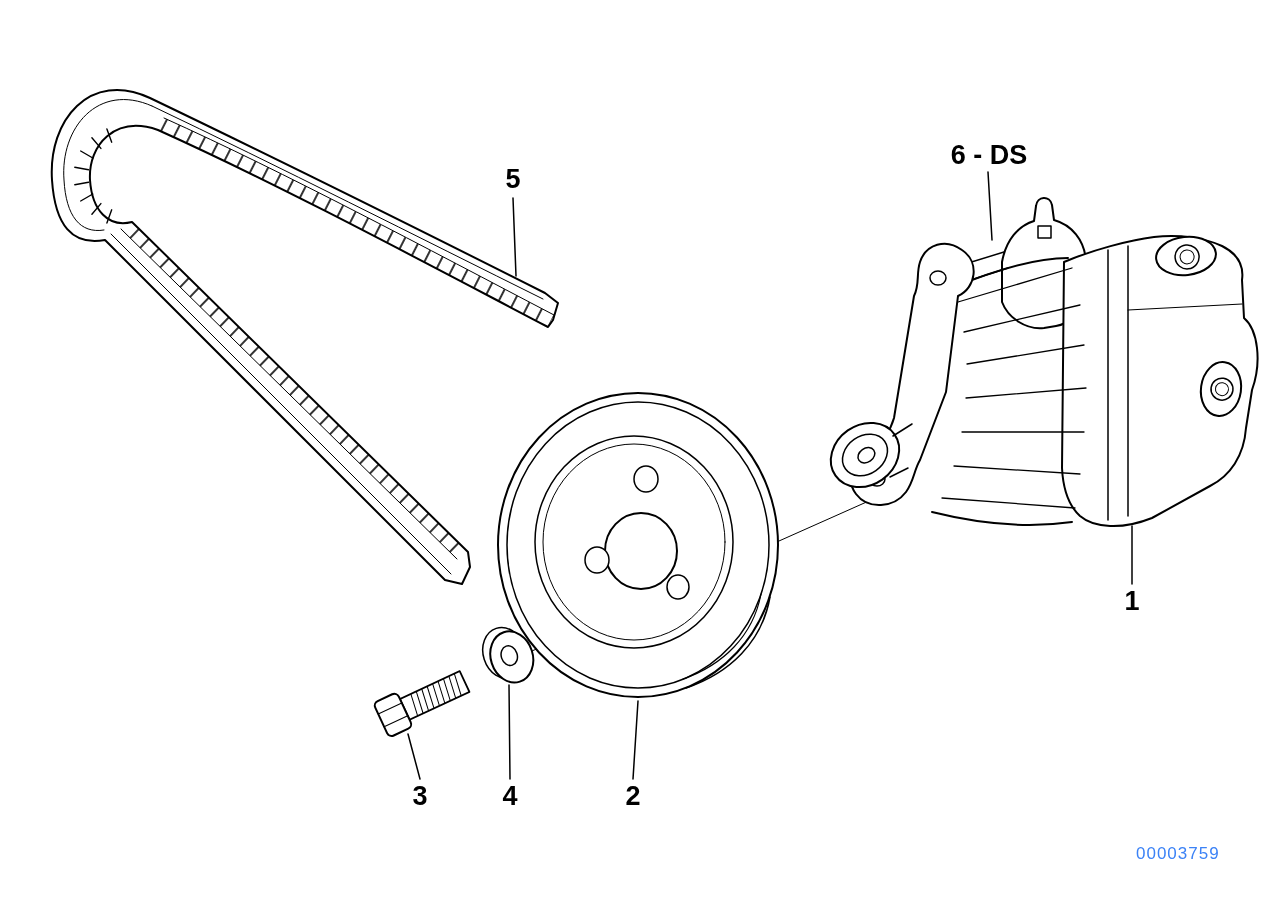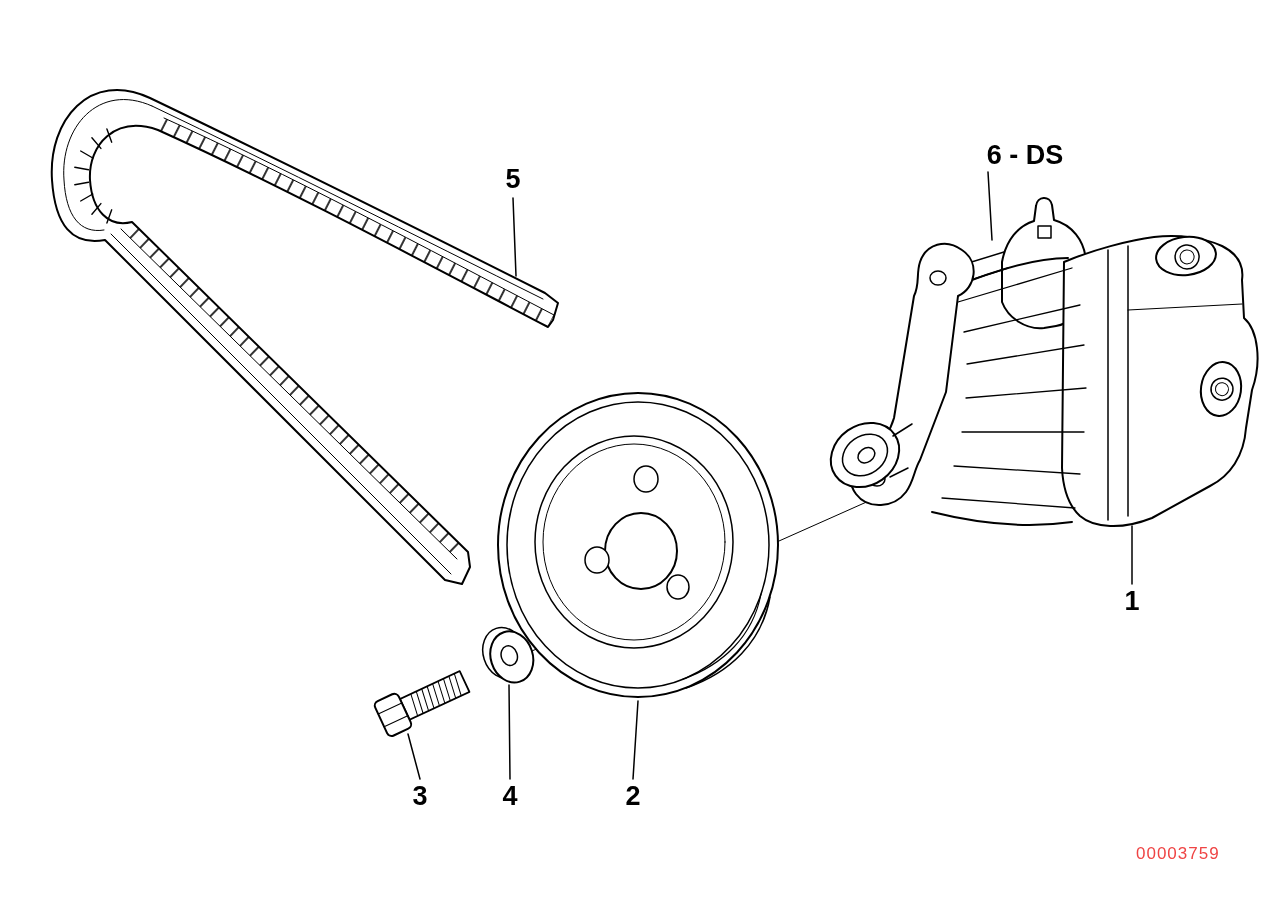--- a/index.html
+++ b/index.html
@@ -1,21 +1,21 @@
 <!DOCTYPE html>
 <html><head>
 <meta charset="utf-8">
 <style>
   html,body{margin:0;padding:0;background:#fff;}
   .stage{position:relative;width:1288px;height:910px;background:#ffffff;overflow:hidden;
          font-family:"Liberation Sans",sans-serif;}
   .art{position:absolute;left:0;top:0;}
   .callout{position:absolute;font-weight:700;font-size:27px;color:#000;
            transform:translate(-50%,0);white-space:nowrap;}
-  .pn{position:absolute;font-size:17px;color:#ef4444;letter-spacing:1px;}
+  .pn{position:absolute;font-size:17px;color:#3b82f6;letter-spacing:1px;}
 </style>
 </head>
 <body>
 
 <div class="stage">
 
   <svg class="art" width="1288" height="910" viewBox="0 0 1288 910" fill="none" stroke="#000" stroke-linecap="round" stroke-linejoin="round">
     <defs>
       <pattern id="teethU" width="14" height="16" patternUnits="userSpaceOnUse" patternTransform="rotate(27)">
         <line x1="7" y1="0" x2="7" y2="16" stroke="#000" stroke-width="1.6"></line>
@@ -188,20 +188,20 @@
       <line x1="1132" y1="584" x2="1132" y2="526"></line>
       <line x1="633" y1="779" x2="638" y2="701"></line>
       <line x1="420" y1="779" x2="408" y2="734"></line>
       <line x1="510" y1="779" x2="509" y2="685"></line>
       <line x1="513" y1="198" x2="516" y2="276"></line>
       <line x1="988" y1="172" x2="992" y2="240"></line>
     </g>
   </svg>
 
   <div class="callout" style="left:513px;top:164px;">5</div>
-  <div class="callout" style="left:1025px;top:140px;">6 - DS</div>
+  <div class="callout" style="left:989px;top:140px;">6 - DS</div>
   <div class="callout" style="left:1132px;top:586px;">1</div>
   <div class="callout" style="left:633px;top:781px;">2</div>
   <div class="callout" style="left:420px;top:781px;">3</div>
   <div class="callout" style="left:510px;top:781px;">4</div>
 
   <div class="pn" style="left:1136px;top:844px;">00003759</div>
 </div>
 
 </body></html>

